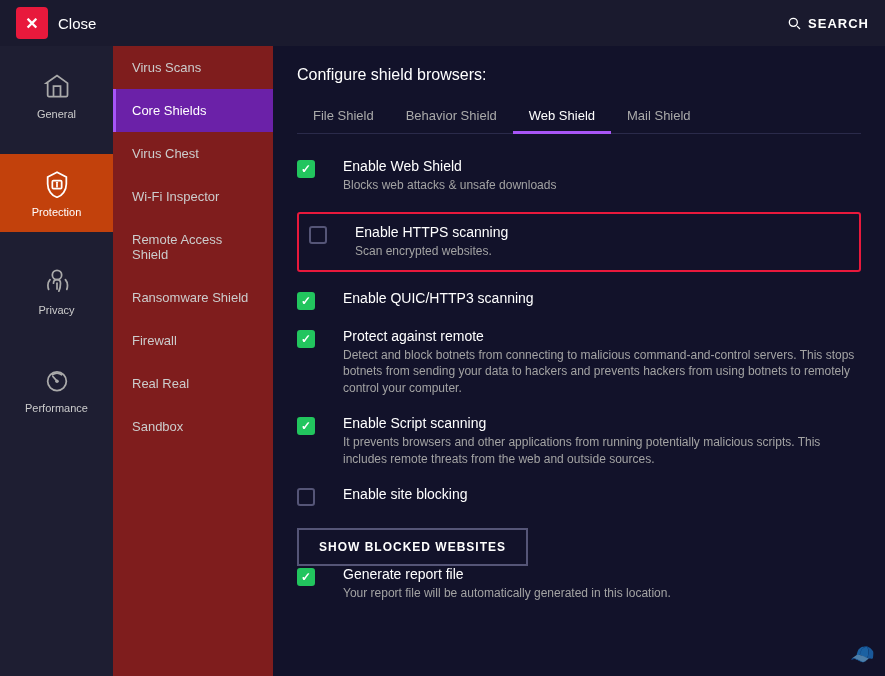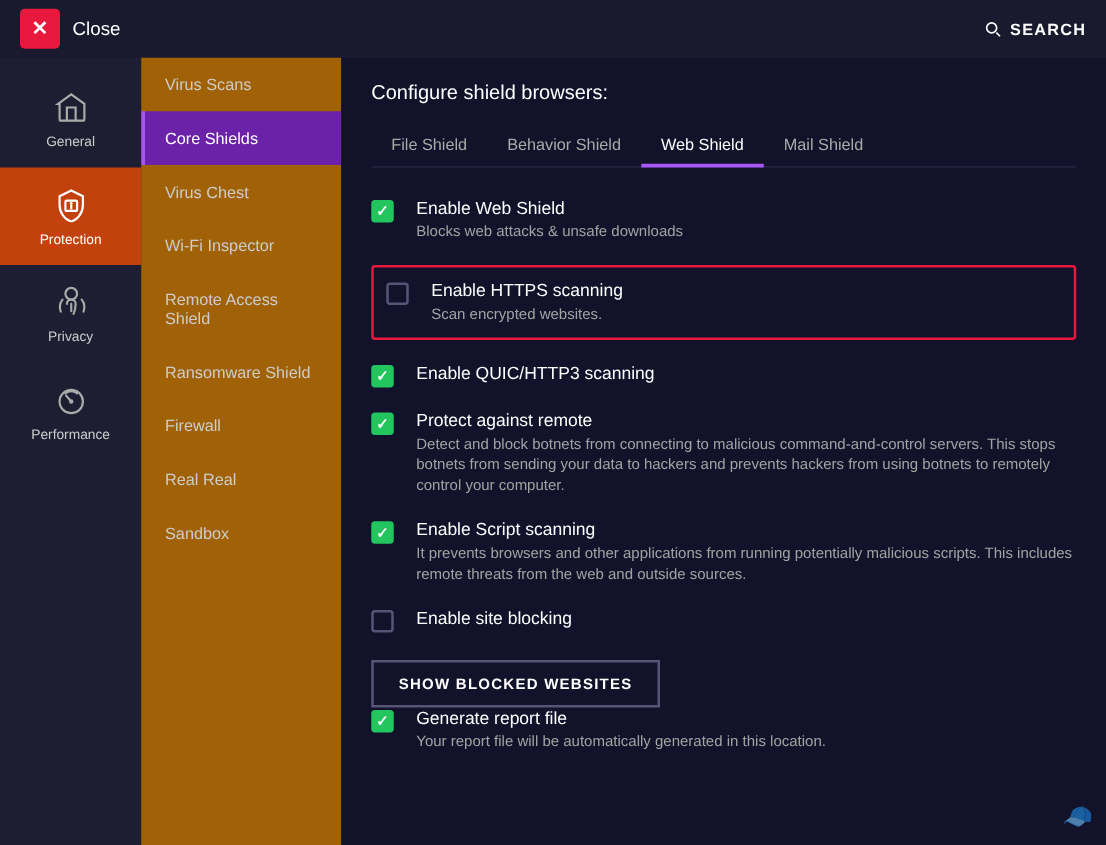--- a/index.html
+++ b/index.html
@@ -69,20 +69,21 @@
 
     
     .sidebar {
       width: 113px;
       background: #1e1e32;
       display: flex;
       flex-direction: column;
       align-items: center;
       padding-top: 10px;
       flex-shrink: 0;
+      gap: 20px;
     }
     .sidebar-item {
       display: flex;
       flex-direction: column;
       align-items: center;
       padding: 14px 8px;
       width: 100%;
       cursor: pointer;
       gap: 6px;
     }
@@ -101,21 +102,21 @@
       color: #cccccc;
       text-align: center;
     }
     .sidebar-item.active .label {
       color: #ffffff;
     }
 
     
     .middle-nav {
       width: 160px;
-      background: #a16207;
+      background: #7f1d1d;
       display: flex;
       flex-direction: column;
       padding-top: 0;
       flex-shrink: 0;
       overflow-y: auto;
     }
     .nav-item {
       padding: 14px 16px;
       font-size: 13px;
       color: #cccccc;
@@ -160,21 +161,21 @@
     }
     .tab.active {
       color: #ffffff;
       border-bottom: 3px solid #a855f7;
     }
 
     
     .setting-item {
       display: flex;
       align-items: flex-start;
-      gap: 18px;
+      gap: 28px;
       margin-bottom: 18px;
     }
     .setting-item.highlighted {
       border: 2px solid #e8193c;
       padding: 10px;
       border-radius: 3px;
       margin-bottom: 18px;
     }
     .checkbox {
       width: 18px;

